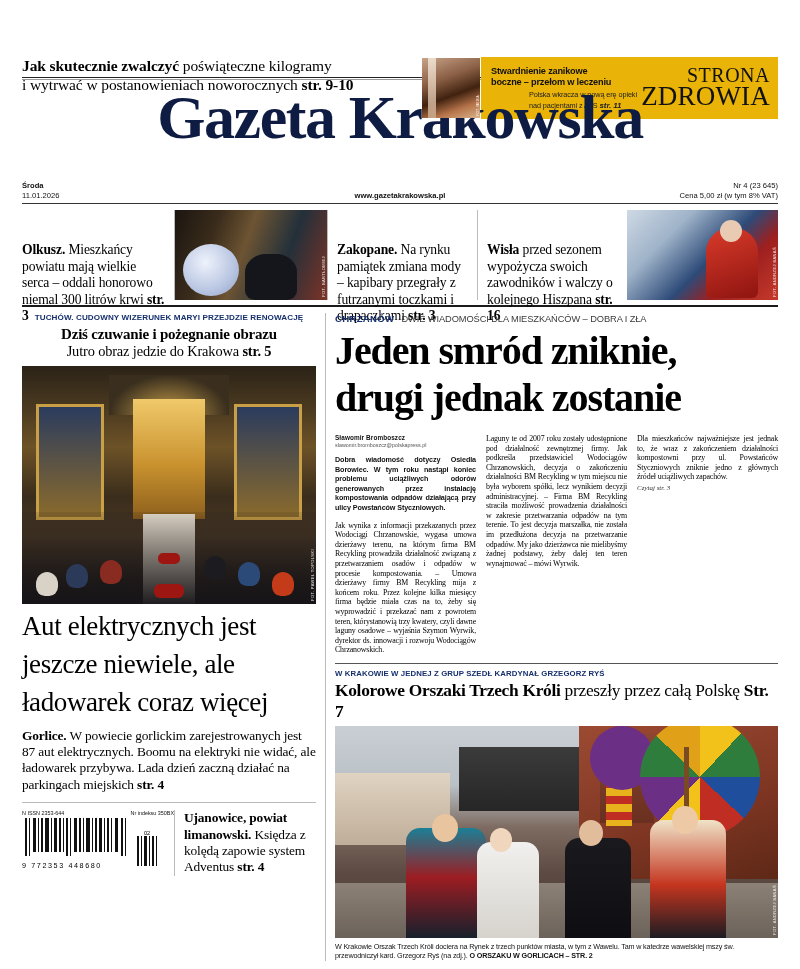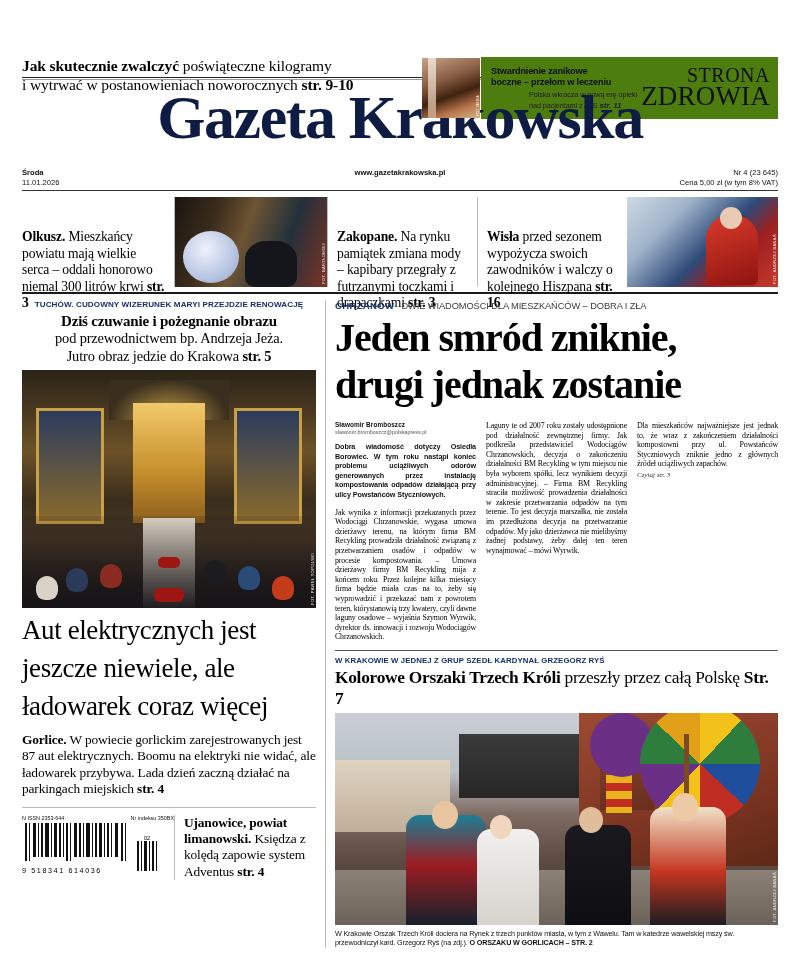--- a/index.html
+++ b/index.html
@@ -13,37 +13,37 @@
   .promo-left .l1{font-size:15.5px;line-height:19px;letter-spacing:-.1px;}
   .promo-left .l2{font-size:15.5px;line-height:19px;letter-spacing:-.1px;}
   .promo-left b{font-weight:bold;}
   .promo-photo{flex:0 0 58px;height:60px;margin-top:2px;position:relative;overflow:hidden;
     background:linear-gradient(160deg,#c8a489 0%,#8a5f45 35%,#40220f 60%,#b7744a 80%,#d8b58c 100%);}
   .promo-photo:after{content:"";position:absolute;left:6px;top:0;width:8px;height:100%;
     background:linear-gradient(180deg,#f3e6d8,#caa98c);opacity:.85;}
   .promo-photo .vc{position:absolute;right:0px;bottom:2px;writing-mode:vertical-rl;transform:rotate(180deg);
     font-family:"Liberation Sans",sans-serif;font-size:3.2px;color:#fff;letter-spacing:.3px;}
   .promo-spacer{flex:1;}
-  .promo-health{flex:0 0 297px;background:#4d7c0f;display:flex;align-items:center;padding:4px 8px 4px 10px;box-sizing:border-box;height:62px;margin-top:1px;}
+  .promo-health{flex:0 0 297px;background:#eab308;display:flex;align-items:center;padding:4px 8px 4px 10px;box-sizing:border-box;height:62px;margin-top:1px;}
   .ph-txt{flex:1;}
   .ph-txt .h1{font-family:"Liberation Sans",sans-serif;font-weight:bold;font-size:9.2px;line-height:11px;color:#111;letter-spacing:-.2px;}
   .ph-txt .h2{font-family:"Liberation Sans",sans-serif;font-size:7.3px;line-height:9.4px;color:#222;margin-top:2px;letter-spacing:-.1px;padding-left:38px;}
   .ph-txt .h2 b{font-family:"Liberation Sans",sans-serif;font-weight:bold;font-size:8px;font-style:italic;}
   .ph-logo{flex:0 0 120px;text-align:right;font-family:"Liberation Serif",serif;color:#111;line-height:.88;}
   .ph-logo .a{font-size:20px;letter-spacing:.5px;display:block;}
   .ph-logo .b{font-size:27px;letter-spacing:.2px;display:block;}
 
   .rule-dbl{border-top:1px solid #222;height:2px;margin-top:3px;}
   .rule-dbl:after{content:"";display:block;border-top:1px solid #999;margin-top:1px;}
 
   
   .masthead{text-align:center;padding-top:6px;}
   .masthead .name{font-family:"Liberation Serif",serif;font-weight:bold;font-size:62px;line-height:62px;
     color:#0e1b42;letter-spacing:-1.4px;}
-  .infoline{display:flex;align-items:flex-start;margin-top:20px;border-bottom:1.6px solid #333;padding-bottom:2px;font-family:"Liberation Sans",sans-serif;}
+  .infoline{display:flex;align-items:flex-end;margin-top:33px;border-bottom:1.6px solid #333;padding-bottom:2px;font-family:"Liberation Sans",sans-serif;}
   .il-left{flex:1;font-size:7.6px;line-height:10px;color:#111;}
   .il-left b{font-weight:bold;}
   .il-mid{flex:1;text-align:center;font-size:7.6px;font-weight:bold;color:#111;padding-bottom:1px;}
   .il-right{flex:1;text-align:right;font-size:7.6px;line-height:10px;color:#111;}
 
   
   .teasers{display:flex;margin-top:6px;height:90px;}
   .t-col{box-sizing:border-box;}
   .t-text{font-size:13.6px;line-height:16.6px;letter-spacing:-.15px;padding-right:8px;margin-top:32px;}
   .t-text b{font-weight:bold;}
@@ -211,21 +211,20 @@
     </div>
     <div class="rule-thick"></div>
 
     <div class="main">
 
       <div class="left-pane">
 
         <div>
           <div class="kicker-blue">TUCHÓW. CUDOWNY WIZERUNEK MARYI PRZEJDZIE RENOWACJĘ</div>
           <div class="tuchow-h">Dziś czuwanie i pożegnanie obrazu</div>
-          <div class="tuchow-s">pod przewodnictwem bp. Andrzeja Jeża.</div>
           <div class="tuchow-s"><span>Jutro obraz jedzie do Krakowa </span><b>str. 5</b></div>
         </div>
 
         <div class="church">
           <div class="ch-arch"></div>
           <div class="ch-l"></div>
           <div class="ch-r"></div>
           <div class="ch-altar"></div>
           <div class="ch-aisle"></div>
           <div class="ch-crowd"></div>
@@ -278,21 +277,21 @@
                       <rect x="73" y="0" width="2" height="34"></rect>
                     <rect x="77" y="0" width="3" height="34"></rect>
                       <rect x="82" y="0" width="1" height="34"></rect>
                     <rect x="85" y="0" width="2" height="34"></rect>
                       <rect x="89" y="0" width="1" height="34"></rect>
                     <rect x="93" y="0" width="3" height="34"></rect>
                       <rect x="99" y="0" width="2" height="38"></rect>
                     <rect x="103" y="0" width="1" height="38"></rect>
                   </g>
                 </svg>
-                <div class="bc-num">9  518341  614036</div>
+                <div class="bc-num">9  772353  448680</div>
               </div>
               <div class="bc-small">
                 <div class="n">02</div>
                 <svg width="22" height="30" viewBox="0 0 22 30">
                   <g fill="#111">
                     <rect x="1" y="0" width="2" height="30"></rect>
                       <rect x="5" y="0" width="1" height="30"></rect>
                     <rect x="8" y="0" width="3" height="30"></rect>
                       <rect x="13" y="0" width="1" height="30"></rect>
                     <rect x="16" y="0" width="2" height="30"></rect>

